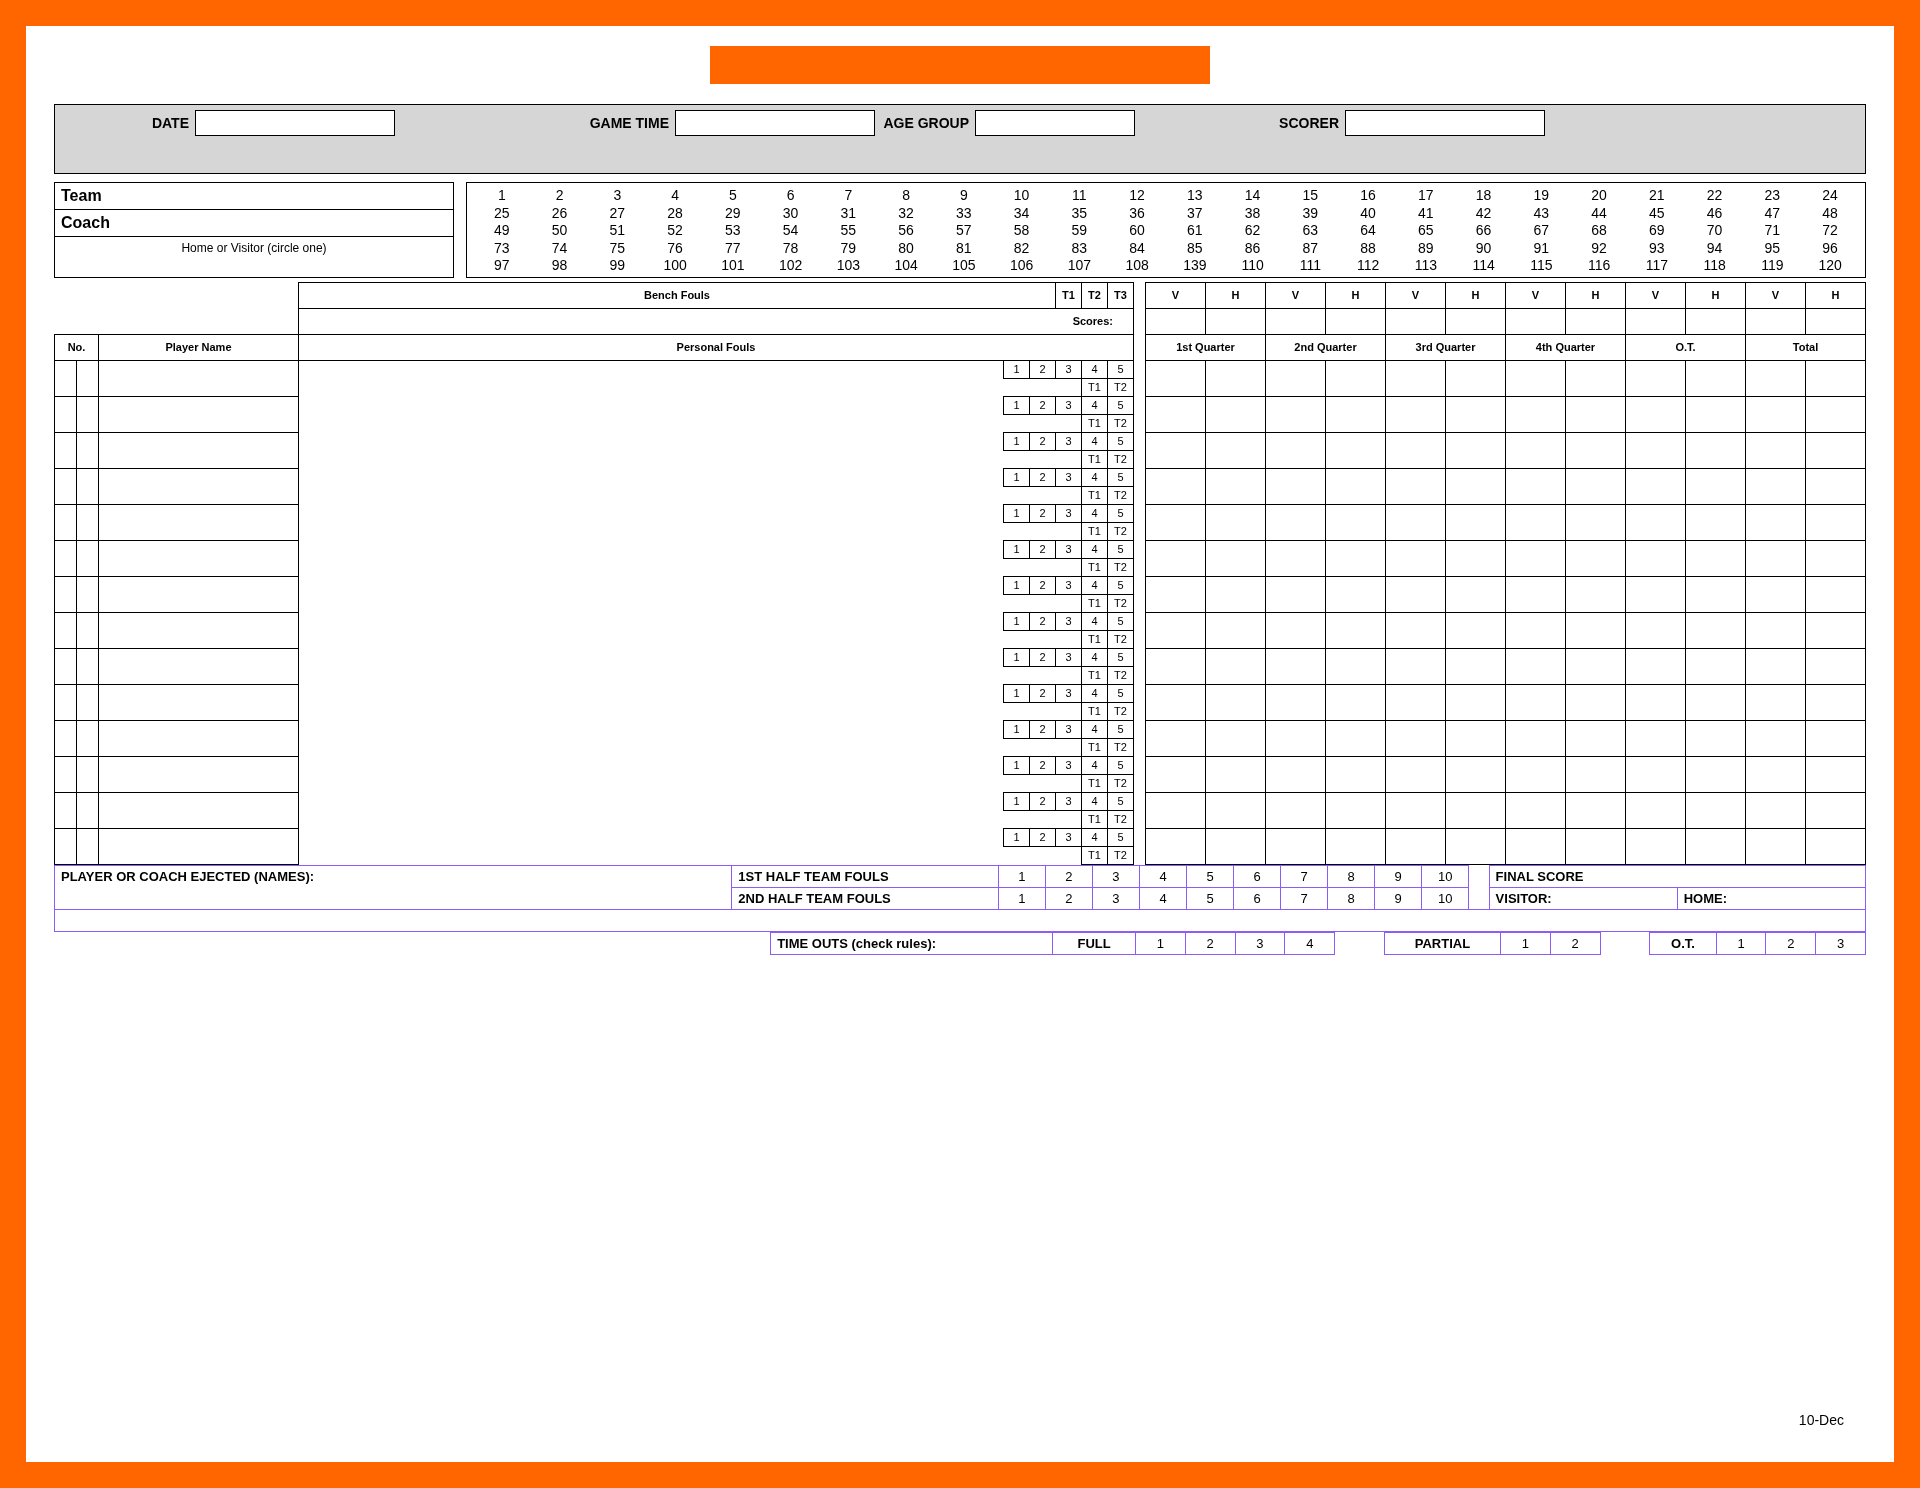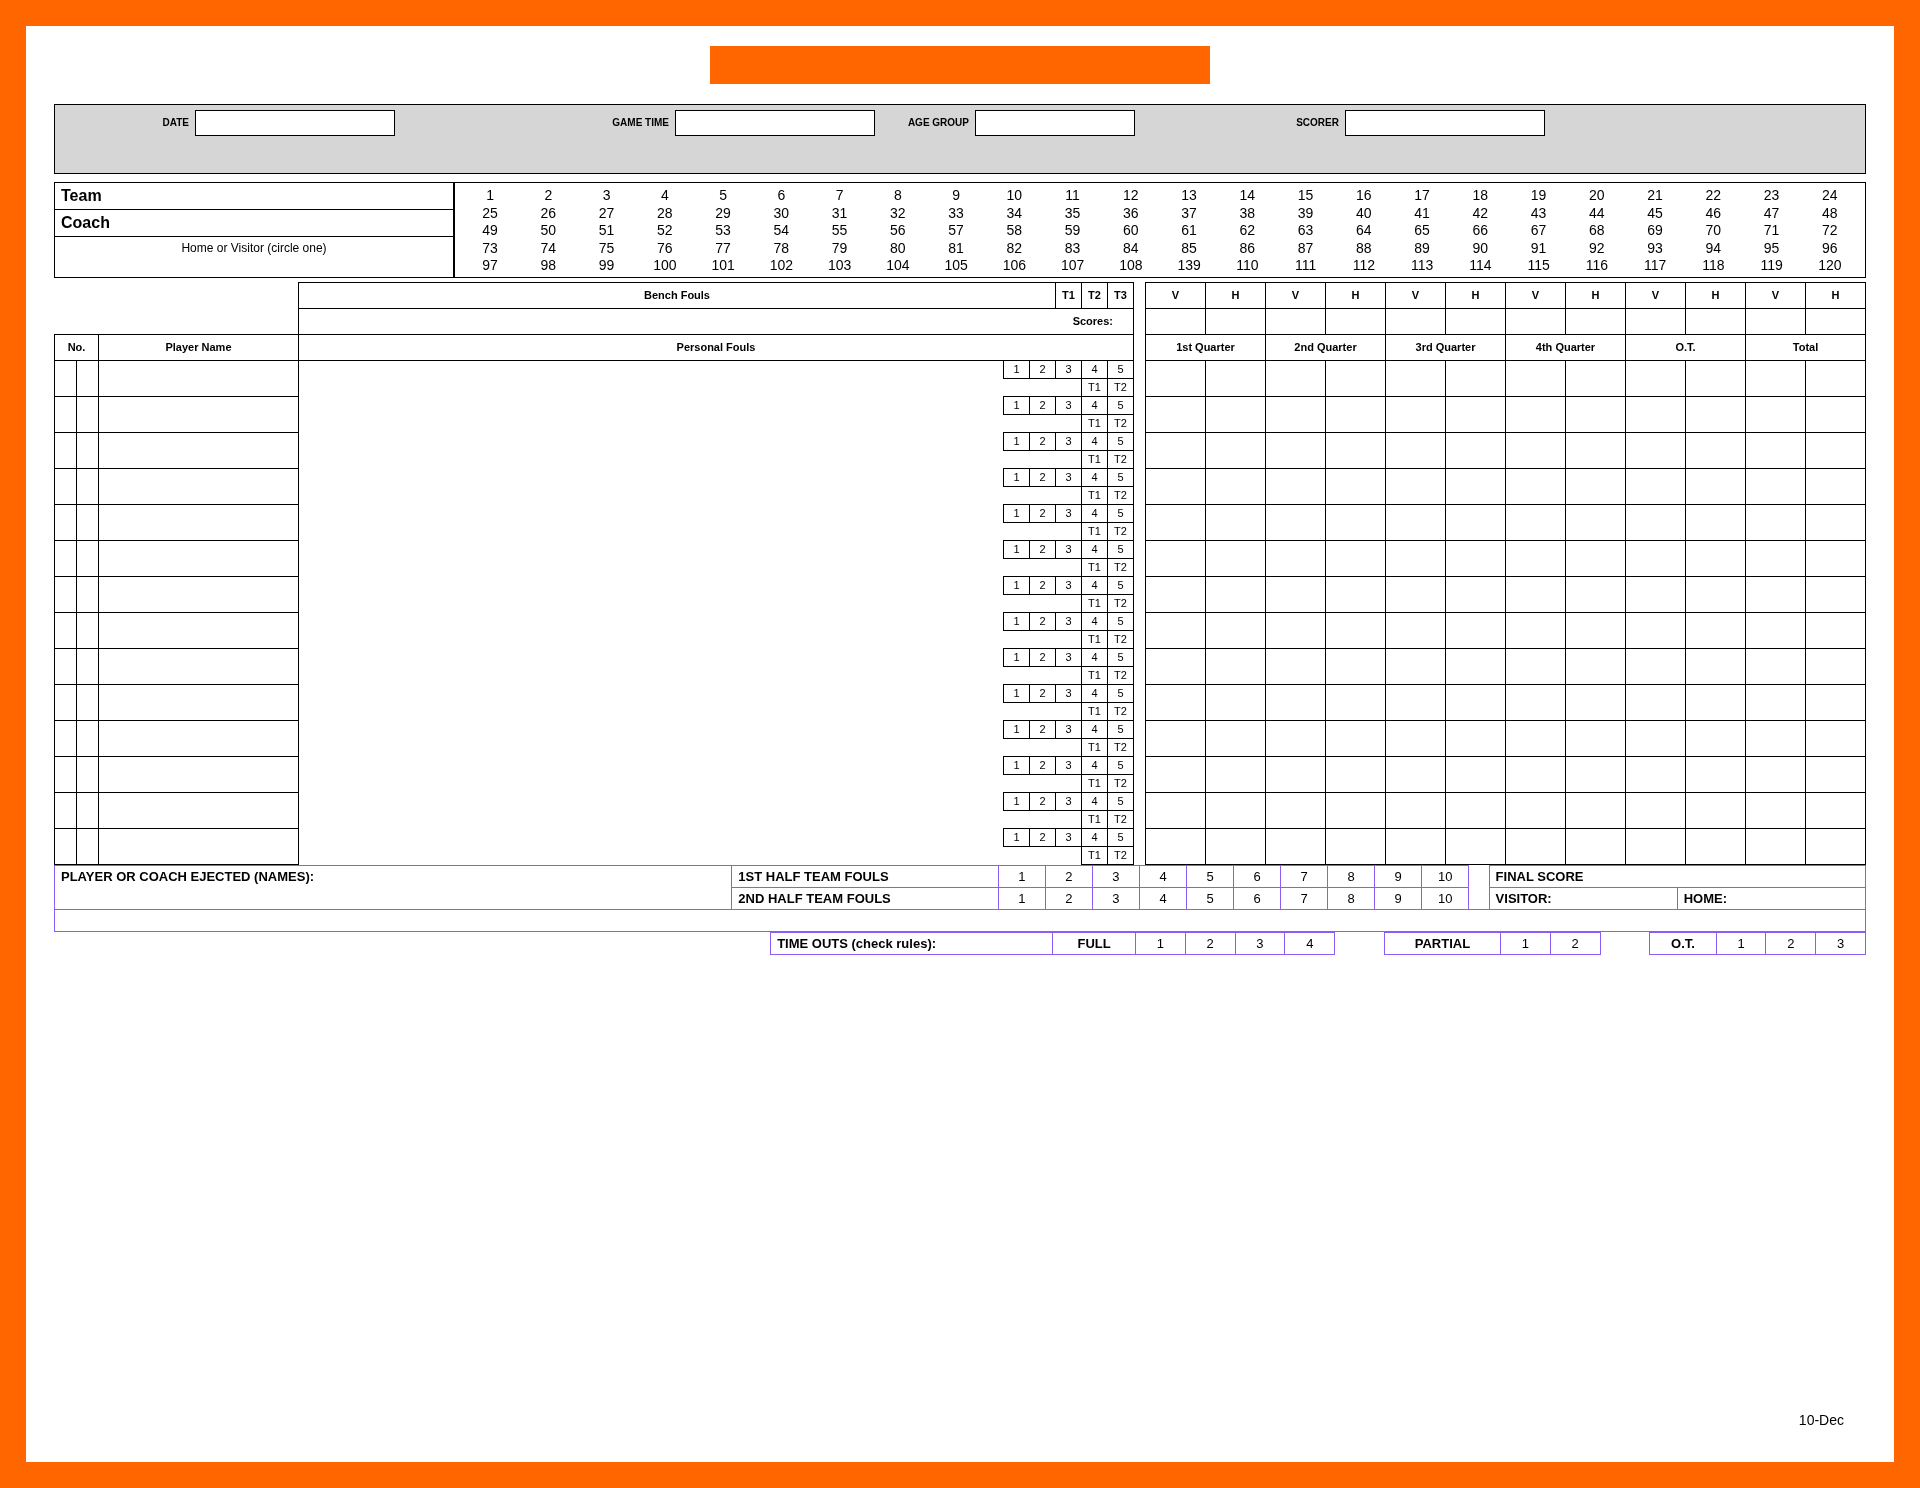--- a/index.html
+++ b/index.html
@@ -33,21 +33,21 @@
     grid-template-rows: 1fr 1fr;
     margin-bottom: 8px;
   }
   .info-row {
     display: flex;
     align-items: center;
     height: 35px;
   }
   .info-label {
     text-align: right;
-    font-size: 10px;
+    font-size: 14px;
     font-weight: bold;
     padding-right: 6px;
     white-space: nowrap;
   }
   .info-input {
     border: 1px solid #000;
     background: #fff;
     height: 26px;
   }
 
@@ -61,21 +61,21 @@
   .w-sc-l     { width: 210px; }
   .w-sc-i     { width: 200px; }
   .w-vt-l     { width: 140px; }
   .w-vt-i     { width: 200px; }
   .w-ht-l     { width: 280px; }
   .w-ht-i     { width: 200px; }
   .w-co-l     { width: 470px; }
   .w-co-i     { width: 200px; }
 
   
-  .mid-row { display: flex; margin-bottom: 4px; }
+  .mid-row { display: flex; gap: 12px; margin-bottom: 4px; }
   .team-box {
     width: 400px;
     border: 1px solid #000;
   }
   .team-box .cell {
     border-bottom: 1px solid #000;
     padding: 4px 6px;
     font-size: 16px;
     font-weight: bold;
   }

